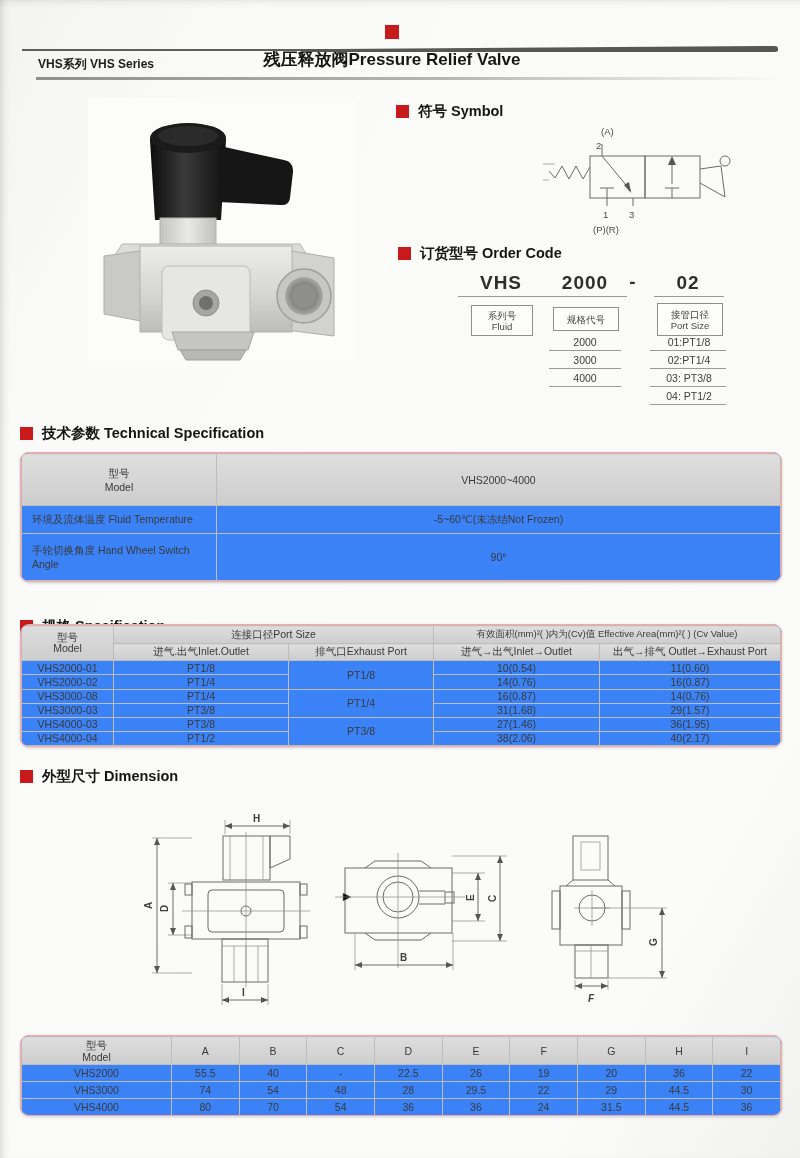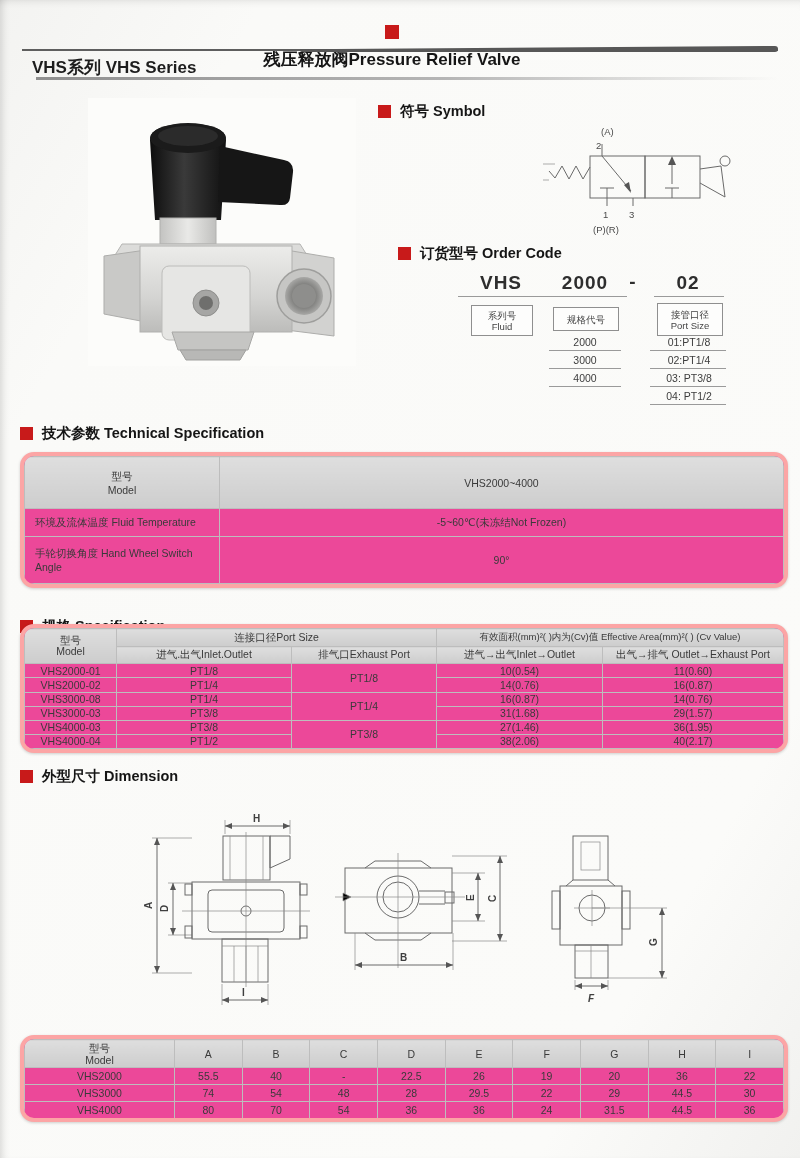--- a/index.html
+++ b/index.html
@@ -17,21 +17,21 @@
   .h-sec{font-size:14.5px;}
   .rule{background:#5e5e5e;}
   .two-line{white-space:pre-line;}
   
   .oc-val{font-size:19px;font-weight:bold;color:#2e2e2e;text-align:center;letter-spacing:1px;}
   .oc-underline{height:1px;background:#9a9a9a;}
   .oc-box{border:1px solid #8f8f8f;background:#fdfdfc;display:flex;align-items:center;justify-content:center;
           text-align:center;font-size:9.5px;line-height:11px;color:#444;}
   .oc-opt{font-size:10.5px;color:#3d3d3d;text-align:center;}
   
-  .tbl-wrap{position:absolute;border:4px solid #fca5a5;border-radius:14px;overflow:hidden;background:#ec4899;
+  .tbl-wrap{position:absolute;border:1px solid #fca5a5;border-radius:9px;overflow:hidden;background:#3b82f6;
             box-shadow:0 1px 3px rgba(0,0,0,.18);}
   table{width:100%;height:100%;border-collapse:collapse;table-layout:fixed;}
   td,th{border:1px solid var(--line);font-size:10.5px;font-weight:normal;color:var(--ink);
         padding:0 5px;text-align:center;vertical-align:middle;overflow:hidden;}
   .hdr{background:linear-gradient(var(--hdr-bg1),var(--hdr-bg2));}
   .lbl{text-align:left;padding-left:10px;}
   tr.h30{height:30px;} tr.h18{height:18px;} tr.h16{height:16px;} tr.h14{height:14px;} tr.h17{height:17px;} tr.h28{height:28px;}
   
   svg text{font-family:"Liberation Sans","DejaVu Sans",sans-serif;}
   .draw{stroke:#6a6a6a;fill:none;stroke-width:1;}
@@ -41,21 +41,21 @@
 </style>
 </head>
 <body>
 
 <div class="abs heading h-main" style="left:22px;top:25px;width:740px;flex-direction:column;">
   <span class="red-sq" style="width:14px;height:14px;"></span>
   <span>残压释放阀Pressure Relief Valve</span>
 </div>
 <div class="abs rule" style="left:22px;top:49px;width:756px;height:2px;"></div>
 <div class="abs" style="left:300px;top:46px;width:478px;height:6px;background:#575757;border-radius:3px;clip-path:polygon(0 55%,100% 0,100% 100%,0 100%);"></div>
-<div class="abs" style="left:32px;top:56px;font-size:17px;font-weight:bold;color:#1d1d1d;">VHS系列 VHS Series</div>
+<div class="abs" style="left:38px;top:56px;font-size:12px;font-weight:bold;color:#1d1d1d;">VHS系列 VHS Series</div>
 <div class="abs" style="left:36px;top:77px;width:742px;height:3px;background:linear-gradient(to right,#8f8f8f,#b5b5b5 55%,rgba(190,190,190,0));"></div>
 
 <svg class="abs" style="left:88px;top:98px;" width="268" height="268" viewBox="0 0 268 268">
   <defs>
     <linearGradient id="blk" x1="0" y1="0" x2="1" y2="0">
       <stop offset="0" stop-color="#0d0d0d"></stop>
         <stop offset=".45" stop-color="#3a3a3a"></stop>
         <stop offset="1" stop-color="#111"></stop>
     </linearGradient>
     <linearGradient id="metal" x1="0" y1="0" x2="0" y2="1">
@@ -95,21 +95,21 @@
   <circle cx="216" cy="198" r="12" fill="#8e8e8c"></circle>
 
   <rect x="74" y="168" width="88" height="74" rx="7" fill="#e6e6e4" stroke="#bcbcba" stroke-width="1"></rect>
   <circle cx="118" cy="205" r="13" fill="#a6a6a4" stroke="#8e8e8c"></circle>
   <circle cx="118" cy="205" r="7" fill="#6f6f6d"></circle>
 
   <path d="M84 234 L166 234 L160 252 L90 252 Z" fill="#c5c5c3" stroke="#a8a8a6" stroke-width="1"></path>
   <path d="M92 252 L158 252 L152 262 L98 262 Z" fill="#b8b8b6" stroke="#a0a09e" stroke-width="1"></path>
 </svg>
 
-<div class="abs heading h-sec" style="left:378px;top:102px;">
+<div class="abs heading h-sec" style="left:396px;top:102px;">
   <span class="red-sq"></span>
   <span>符号 Symbol</span>
 </div>
 <svg class="abs" style="left:495px;top:122px;" width="250" height="118" viewBox="0 0 250 118">
   <text class="symtxt" x="106" y="13">(A)</text>
   <text class="symtxt" x="101" y="27">2</text>
   <line class="draw" x1="107" y1="22" x2="107" y2="34"></line>
   <rect class="draw" x="95" y="34" width="55" height="42"></rect>
   <rect class="draw" x="150" y="34" width="55" height="42"></rect>
   <line class="draw" x1="107" y1="34" x2="136" y2="69"></line>

